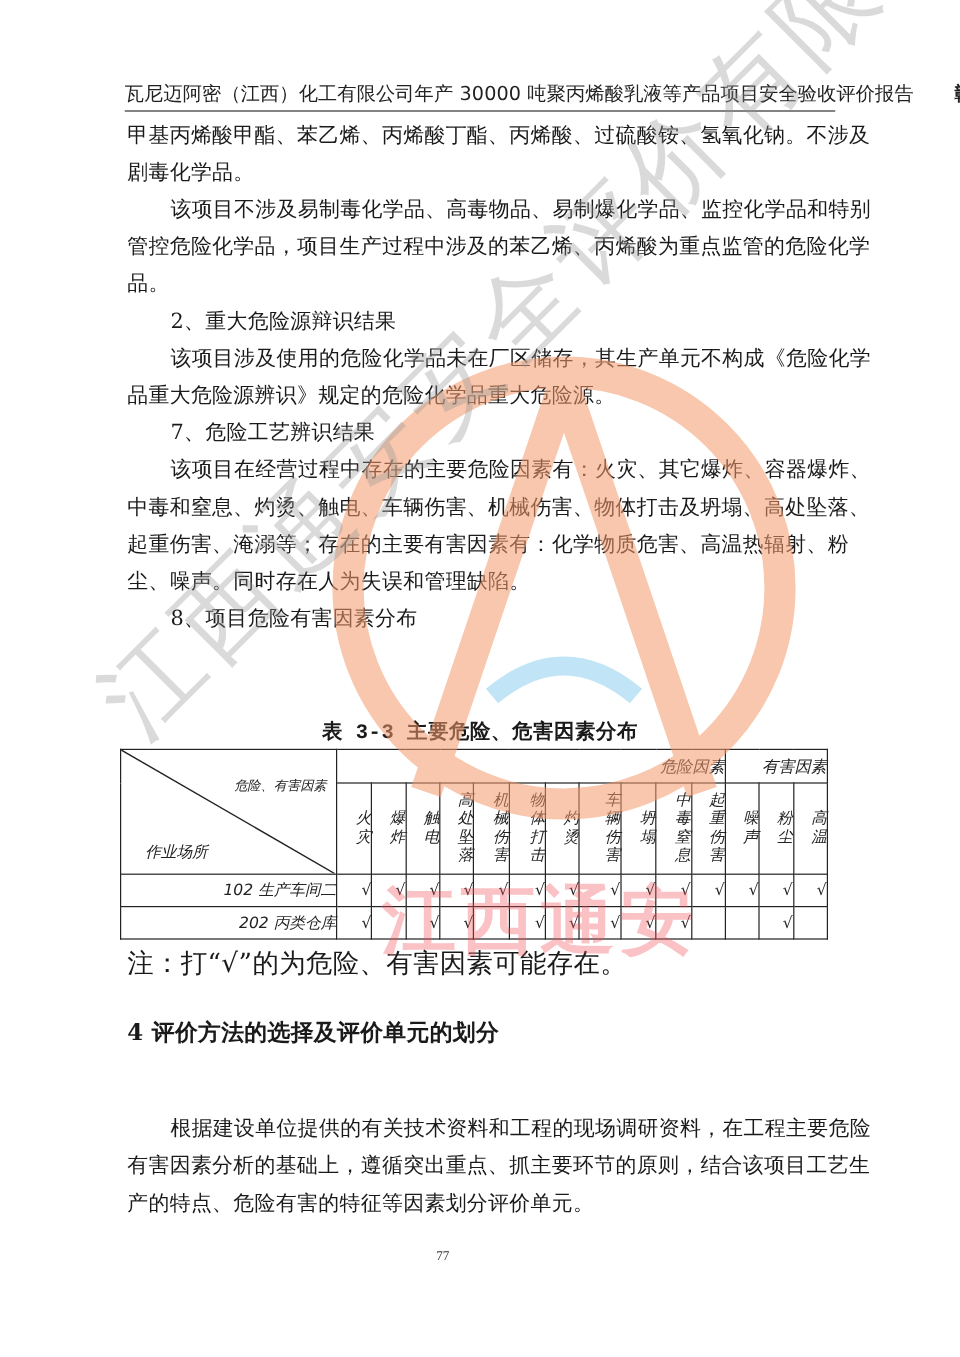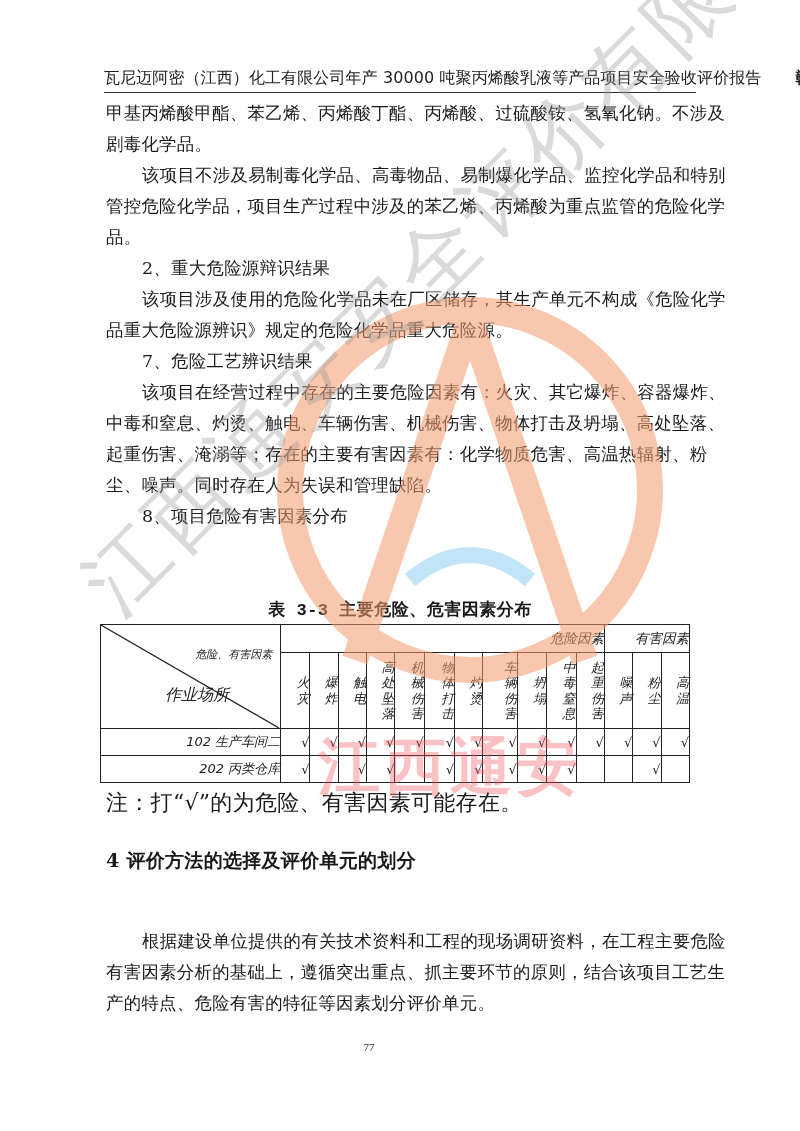--- a/index.html
+++ b/index.html
@@ -42,21 +42,21 @@
     font-weight: normal;
     font-style: italic;
   }
   .col-place { width: 178px; }
   .group-h { height: 27px; font-size: 13.5px; }
   .sub-h { height: 75px; line-height: 15.5px; }
   .vert { display: inline-block; width: 14px; word-break: break-all; white-space: normal; }
   .diag-cell { position: relative; height: 103px; }
   .diag-cell svg { position: absolute; left: 0; top: 0; }
   .diag-top { position: absolute; right: 8px; top: 22px; font-size: 11px; }
-  .diag-bottom { position: absolute; left: 20px; top: 60px; font-size: 16px; margin-left: 44px; }
+  .diag-bottom { position: absolute; left: 20px; top: 76px; font-size: 13px; }
   .data-row td { height: 26px; font-size: 13px; }
   .chk { font-size: 12px; font-weight: bold; }
 
   .note { position: absolute; left: 106px; top: 788px; font-size: 22px; letter-spacing: 0.3px; }
 
   .h1 {
     position: absolute; left: 106px; top: 848px;
     font-weight: bold; font-size: 19px; letter-spacing: 0.3px;
   }
   .h2 {

